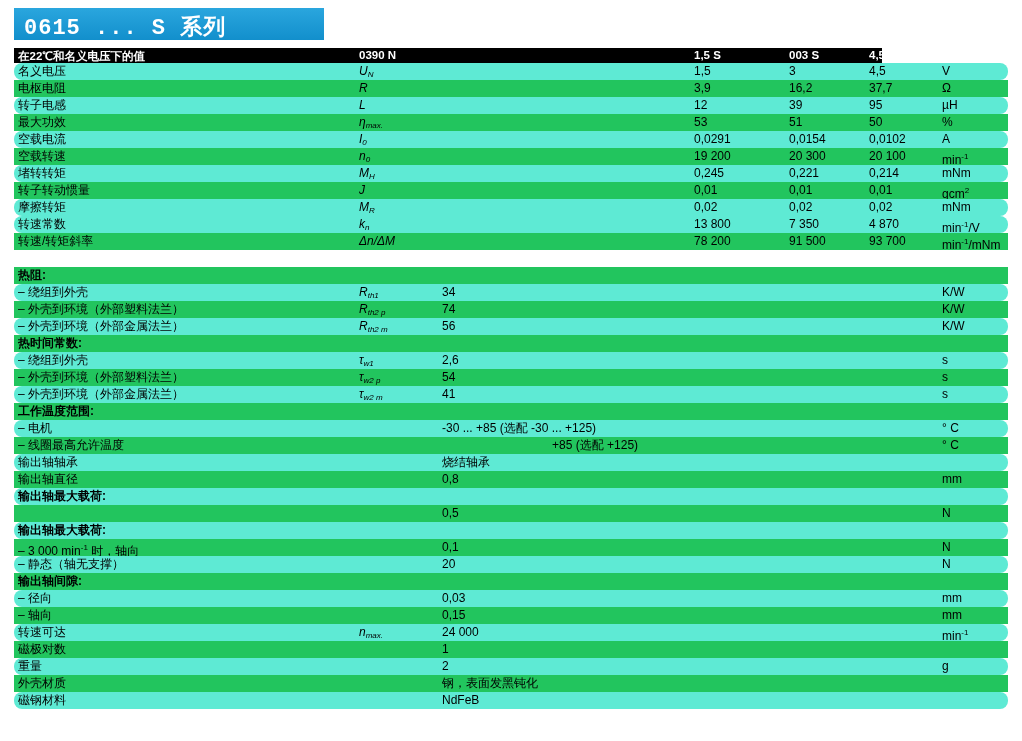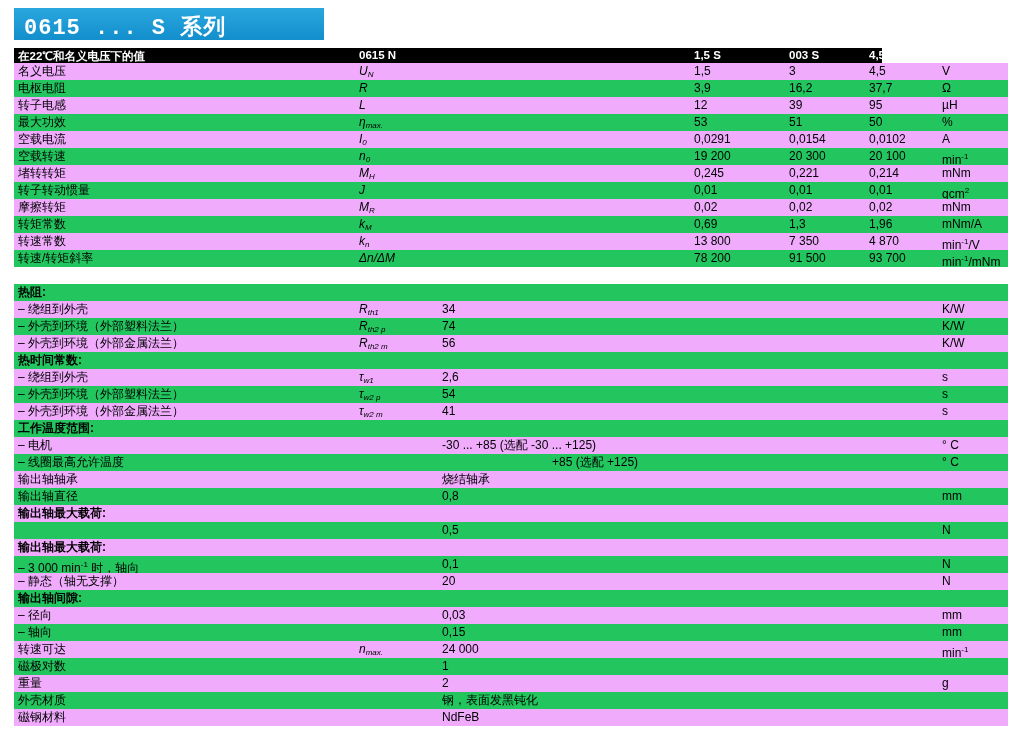--- a/index.html
+++ b/index.html
@@ -68,21 +68,21 @@
     left: 14px;
     top: 63px;
     width: 994px;
   }
   .row {
     position: relative;
     height: 17px;
     width: 994px;
     background: #22c55e;
   }
-  .row.alt { background: #f0abfc; }
+  .row.alt { background: #5eead4; border-radius: 8px; }
   .row.blank { background: #ffffff; }
 
   .c {
     position: absolute;
     top: 1px;
     white-space: nowrap;
     font-size: 12px;
     line-height: 15px;
   }
   .c-label { left: 4px; }
@@ -102,21 +102,21 @@
 <body>
 
 <div id="sheet">
 
   <div class="title-bar">
     <div class="title-text">0615 ... S 系列</div>
   </div>
 
   <div class="head-row">
     <span class="head-cell" style="left:4px;">在22℃和名义电压下的值</span>
-    <span class="head-cell" style="left:345px;">0615 N</span>
+    <span class="head-cell" style="left:345px;">0390 N</span>
     <span class="head-cell" style="left:680px;">1,5 S</span>
     <span class="head-cell" style="left:775px;">003 S</span>
     <span class="head-cell" style="left:855px;">4,5 S</span>
   </div>
 
   <div class="table" id="table-body">
       <div class="row alt">
         <span class="c c-label">名义电压</span>
         <span class="c c-sym"><span class="ital">U</span><span class="sub">N</span></span>
         <span class="c c-v1">1,5</span>
@@ -181,28 +181,20 @@
         <span class="c c-unit">gcm<span class="sup">2</span></span>
       </div>
       <div class="row alt">
         <span class="c c-label">摩擦转矩</span>
         <span class="c c-sym"><span class="ital">M</span><span class="sub">R</span></span>
         <span class="c c-v1">0,02</span>
         <span class="c c-v2">0,02</span>
         <span class="c c-v3">0,02</span>
         <span class="c c-unit">mNm</span>
       </div>
-      <div class="row">
-        <span class="c c-label">转矩常数</span>
-        <span class="c c-sym"><span class="ital">k</span><span class="sub">M</span></span>
-        <span class="c c-v1">0,69</span>
-        <span class="c c-v2">1,3</span>
-        <span class="c c-v3">1,96</span>
-        <span class="c c-unit">mNm/A</span>
-      </div>
       <div class="row alt">
         <span class="c c-label">转速常数</span>
         <span class="c c-sym"><span class="ital">k</span><span class="sub">n</span></span>
         <span class="c c-v1">13 800</span>
         <span class="c c-v2">7 350</span>
         <span class="c c-v3">4 870</span>
         <span class="c c-unit">min<span class="sup">-1</span>/V</span>
       </div>
       <div class="row">
         <span class="c c-label">转速/转矩斜率</span>

